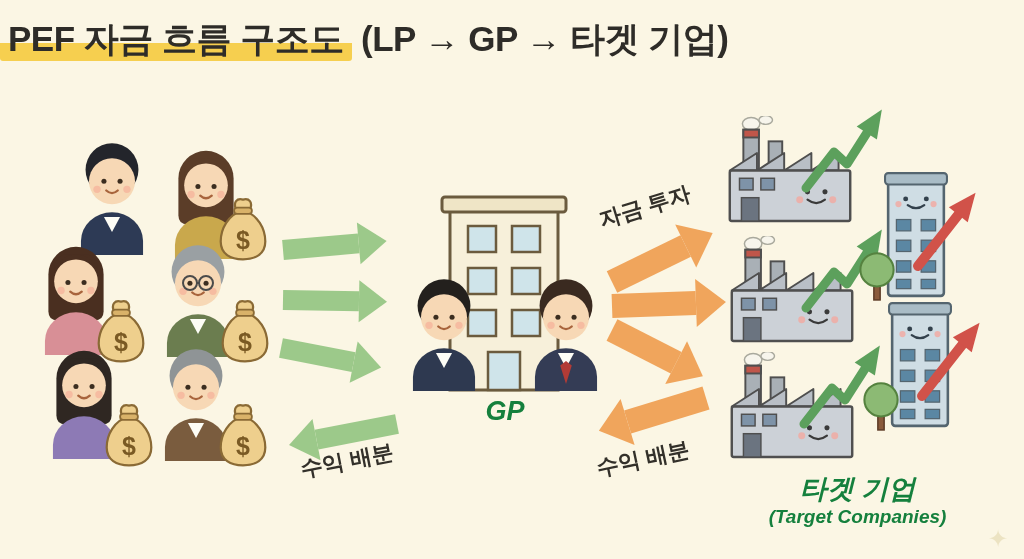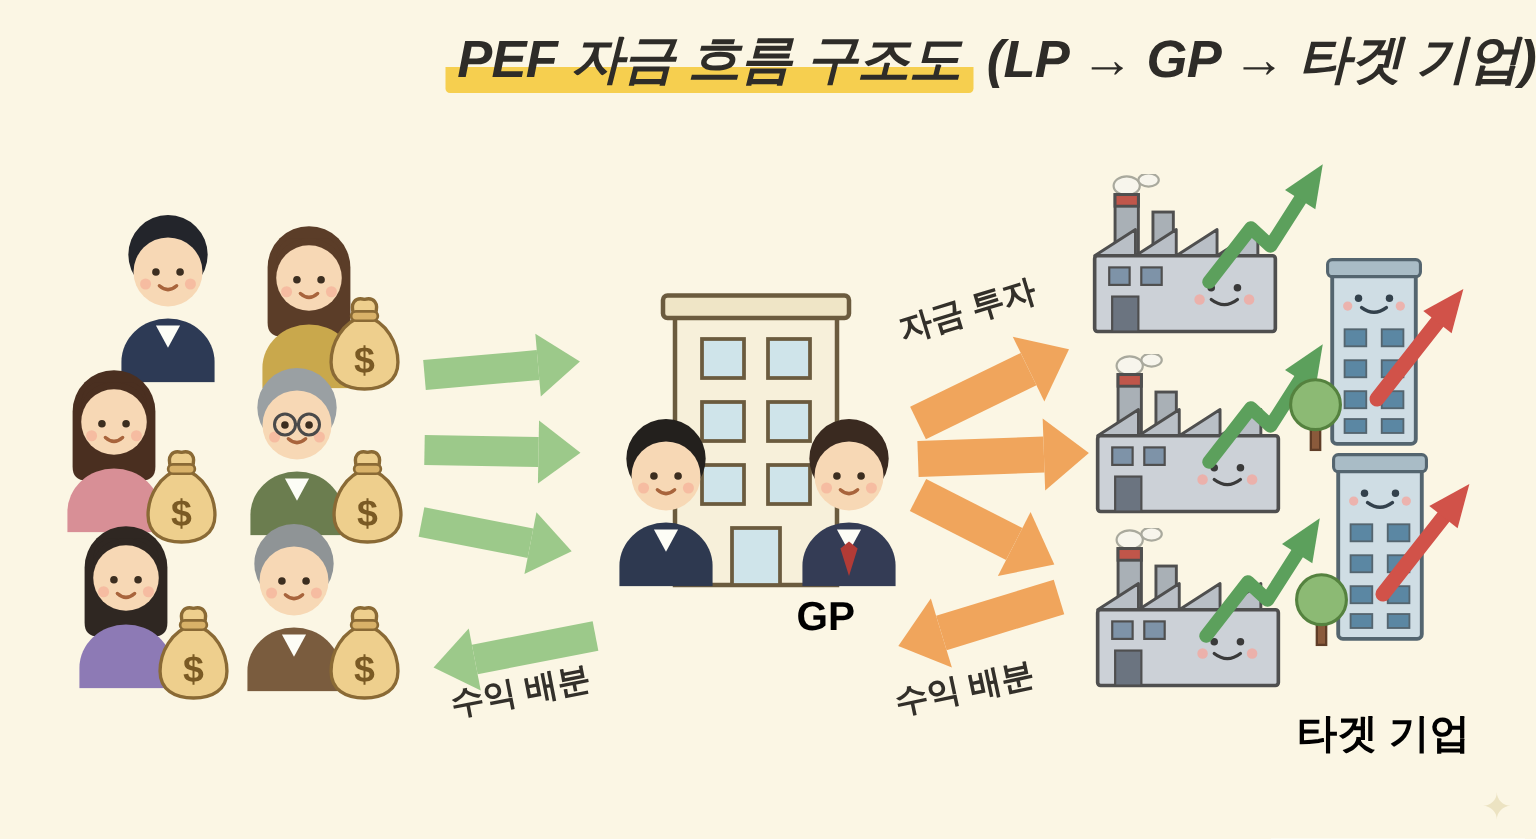--- a/index.html
+++ b/index.html
@@ -4,27 +4,26 @@
 <style>
   html,body{margin:0;padding:0;}
   body{font-family:"Liberation Sans","DejaVu Sans",sans-serif;}
   #canvas{
     position:relative;width:1024px;height:559px;overflow:hidden;
     background:#fbf6e4;
   }
   
   h1#title{
     position:absolute;top:16px;left:0;width:100%;margin:0;
-    text-align:right;font-size:35px;font-weight:800;color:#2e2c28;
+    text-align:left;font-size:35px;font-weight:800;color:#2e2c28;
     letter-spacing:-0.5px;
-    font-style:italic;
   }
   .hl{background:linear-gradient(180deg, rgba(0,0,0,0) 58%, #f6cf4f 58%);padding:0 8px 3px 8px;border-radius:3px;}
   
-  .group-label{position:absolute;text-align:right;color:#000000;}
+  .group-label{position:absolute;text-align:center;color:#15803d;font-style:italic;}
   .g-main{font-size:27px;font-weight:800;line-height:1.15;}
   .g-sub{font-size:19px;font-weight:600;line-height:1.3;}
   
   .flow-arrow{position:absolute;transform-origin:0 50%;height:20px;}
   .flow-arrow::after{content:"";position:absolute;left:100%;top:50%;transform:translateY(-50%);
     width:0;height:0;border-style:solid;}
   .flow-arrow.green{background:#9cc98a;}
   .flow-arrow.green::after{border-width:21px 0 21px 28px;border-color:transparent transparent transparent #9cc98a;}
   .flow-arrow.orange{background:#f0a55c;height:24px;}
   .flow-arrow.orange::after{border-width:24px 0 24px 30px;border-color:transparent transparent transparent #f0a55c;}
@@ -197,16 +196,17 @@
   <div class="flow-label" style="left:300px;top:446px;transform:rotate(-11deg)">수익 배분</div>
   <div class="flow-label" style="left:596px;top:444px;transform:rotate(-12deg)">수익 배분</div>
 
   <h1 id="title"><span class="hl">PEF 자금 흐름 구조도</span><span> (LP → GP → 타겟 기업)</span></h1>
 
   <div class="group-label" style="left:440px;top:396px;width:130px">
     <div class="g-main">GP</div>
   </div>
   <div class="group-label" style="left:735px;top:474px;width:245px">
     <div class="g-main">타겟 기업</div>
+    <div class="g-sub">(Target Companies)</div>
   </div>
 
   <div id="sparkle">✦</div>
 </div>
 
 </body></html>

